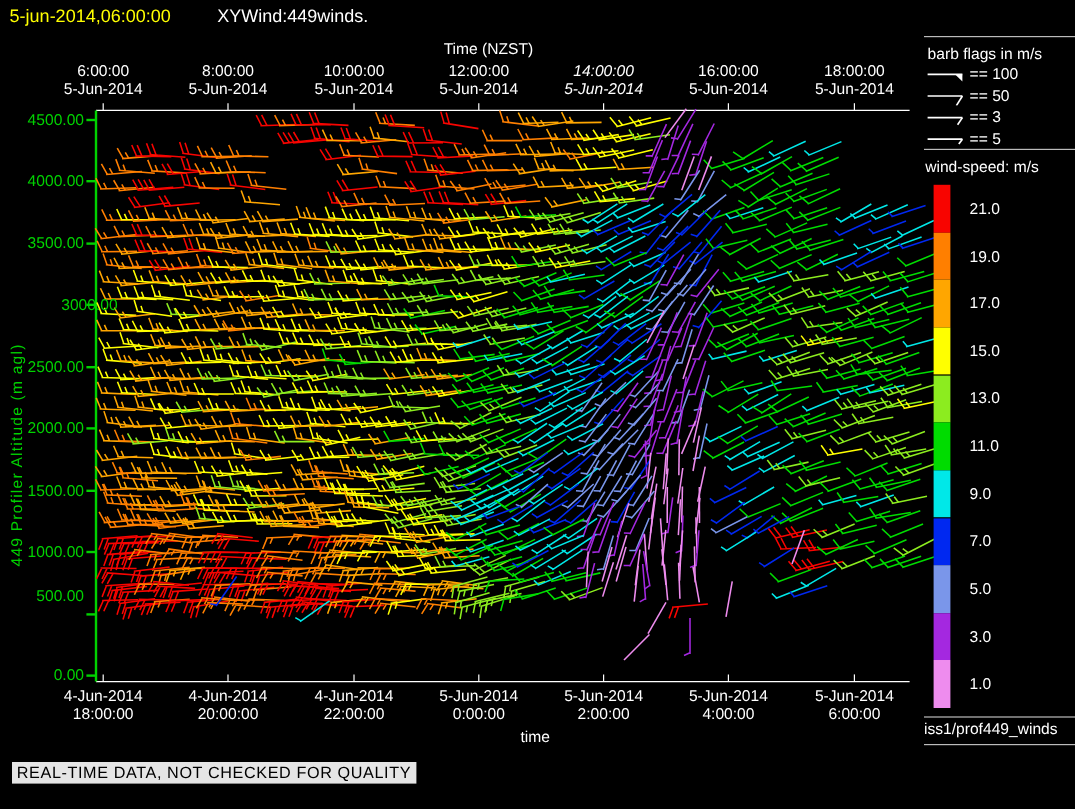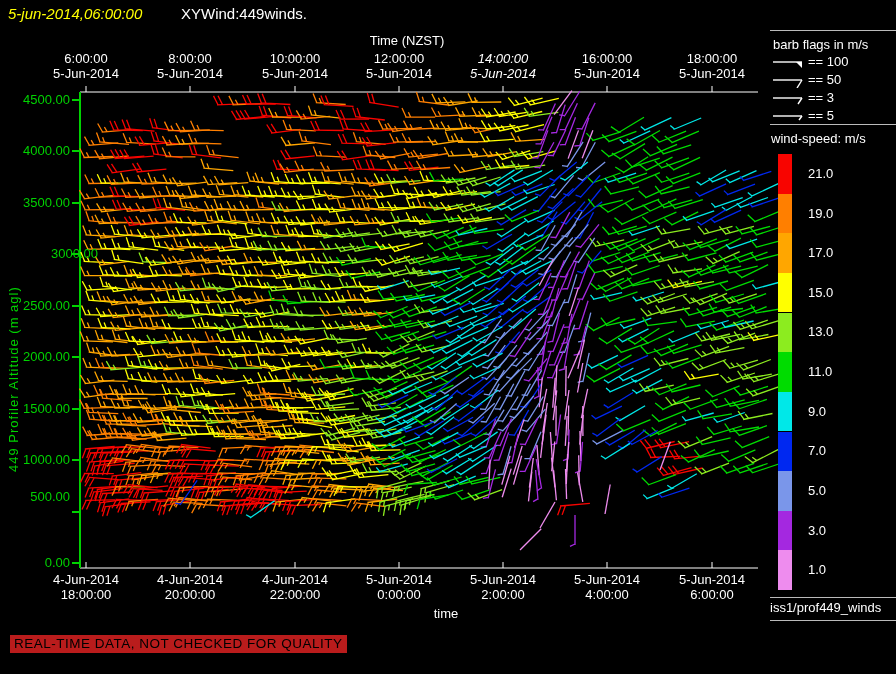--- a/index.html
+++ b/index.html
@@ -3,30 +3,30 @@
 <meta charset="utf-8">
 <style>
   html,body{margin:0;padding:0;background:#000;}
   #screen{position:relative;width:896px;height:674px;background:#000;overflow:hidden;
           font-family:"Liberation Sans","DejaVu Sans",sans-serif;color:#fff;}
   .abs{position:absolute;}
   .ctr{transform:translateX(-50%);text-align:center;}
   .t13{font-size:13px;line-height:15px;white-space:nowrap;}
   .t15{font-size:15px;line-height:17px;white-space:nowrap;}
   .green{color:#00d200;}
-  .yellow{color:#ffff00;font-style:italic;}
+  .yellow{color:#ffff00;}
   .rlab{text-align:right;}
   #ylabel{transform:rotate(-90deg);transform-origin:left top;letter-spacing:1px;}
   .sep{position:absolute;left:770px;width:126px;height:1px;background:#bbb;}
   .legrow{position:absolute;left:772px;height:18px;}
   .legrow svg{position:absolute;left:0;top:2px;}
   .legrow .ltxt{position:absolute;left:36px;top:0;}
   .cbseg{position:absolute;left:0;width:14px;}
   .cblab{position:absolute;left:30px;font-size:13px;}
-  #disclaimer{background:#b91c1c;color:#000;padding:1px 4px 2px 4px;font-size:13.5px;
+  #disclaimer{background:#e5e5e5;color:#000;padding:1px 4px 2px 4px;font-size:13.5px;
               letter-spacing:0.5px;white-space:nowrap;}
 </style>
 </head>
 <body>
 
 <div id="screen">
 
   <svg id="plot-svg" class="abs" style="left:0;top:0;" width="896" height="674">
       <line x1="80" y1="92" x2="758" y2="92" stroke="#ffffff" stroke-width="1"></line>
       <line x1="80" y1="568" x2="758" y2="568" stroke="#ffffff" stroke-width="1"></line>

